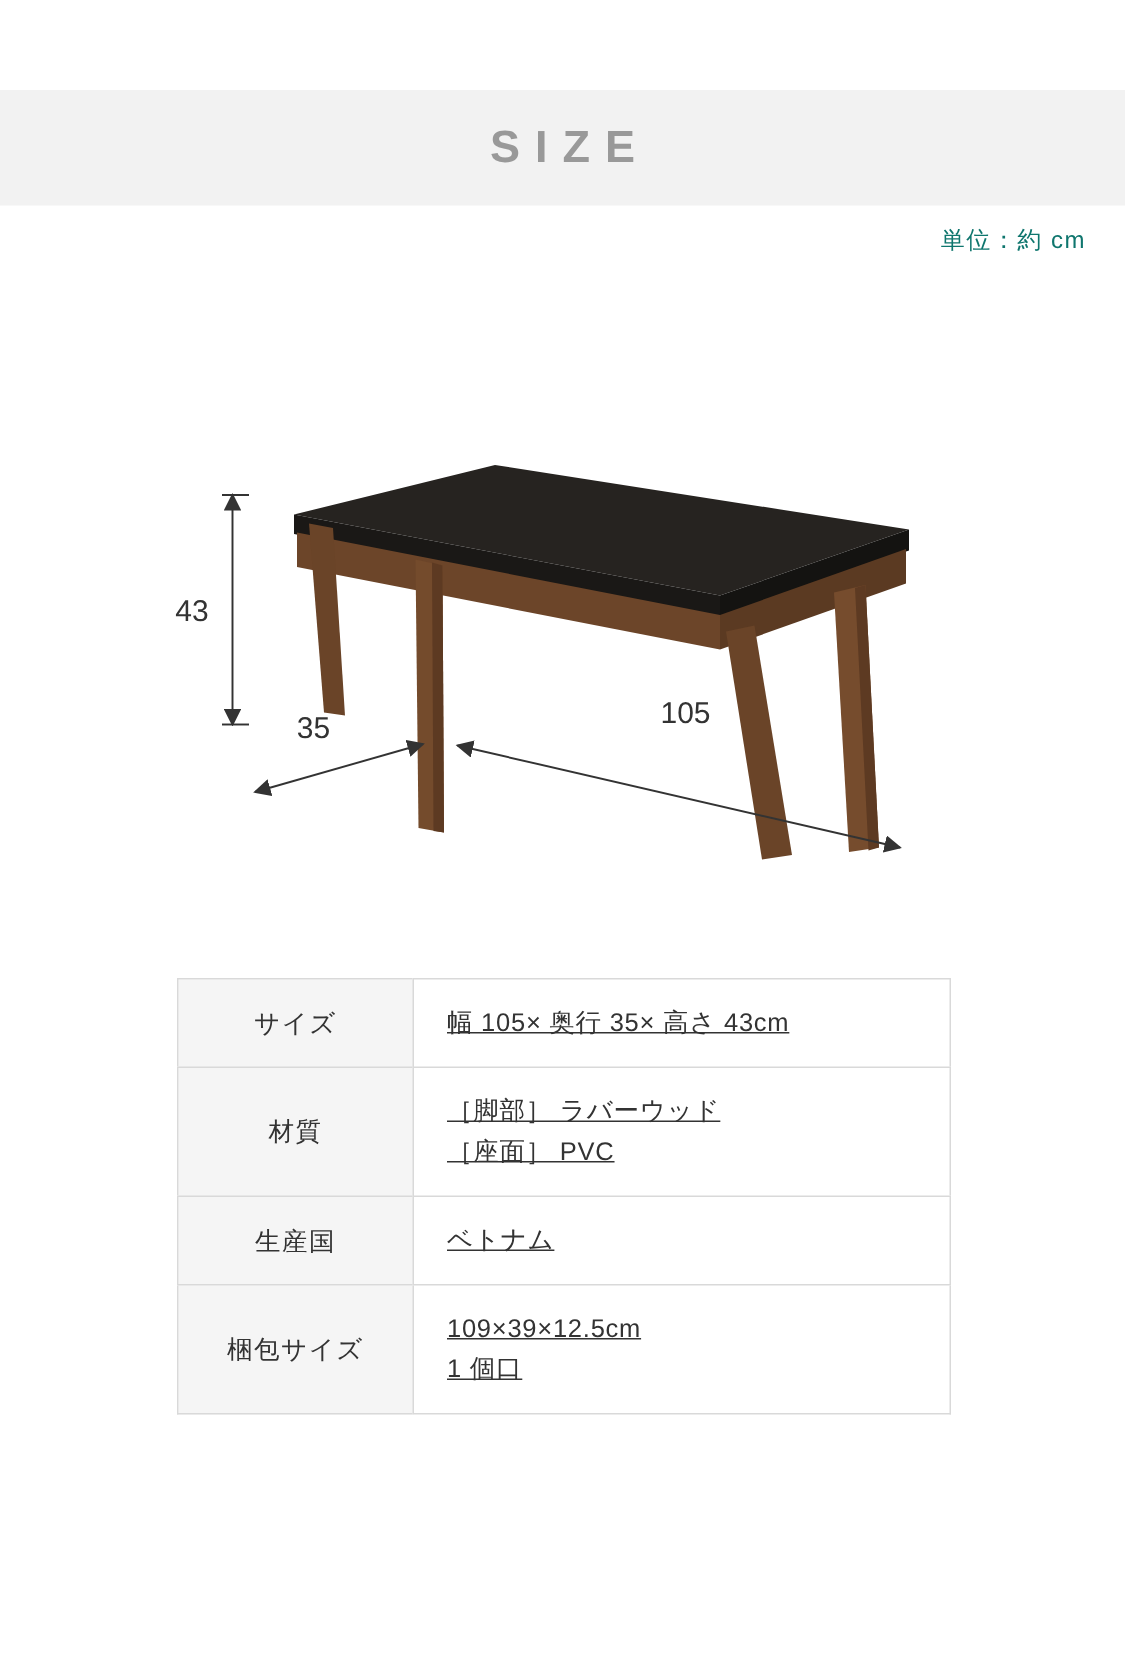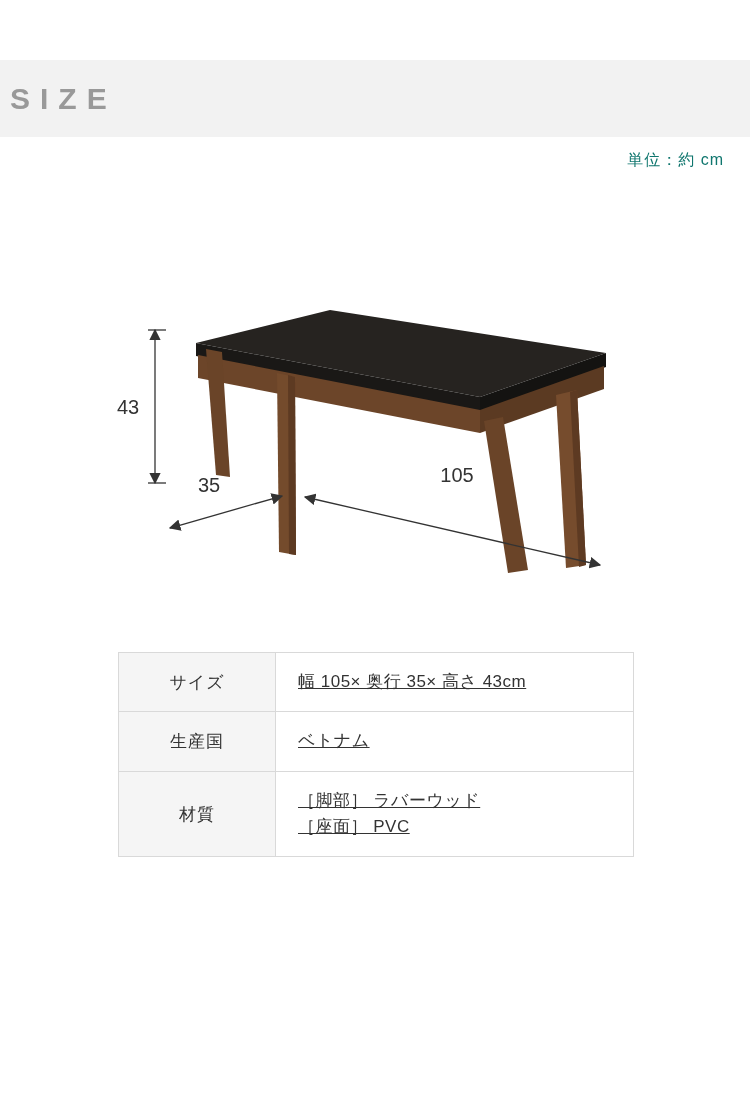--- a/index.html
+++ b/index.html
@@ -15,21 +15,21 @@
     width: 750px; height: 1120px;
     background: #ffffff;
     overflow: hidden;
   }
   
   .size-band {
     position: absolute;
     top: 60px; left: 0;
     width: 750px; height: 77px;
     background: #f2f2f2;
-    display: flex; align-items: center; justify-content: flex-start;
+    display: flex; align-items: center; justify-content: center;
   }
   .size-band .title {
     font-size: 30px;
     letter-spacing: 10px;
     color: #999999;
     font-weight: bold;
     text-indent: 10px;
   }
   .unit-note {
     position: absolute;
@@ -136,28 +136,35 @@
 
   <table class="spec-table">
     <tbody>
       <tr>
         <th>サイズ</th>
         <td>
           <span class="line">幅 105× 奥行 35× 高さ 43cm</span>
         </td>
       </tr>
       <tr>
+        <th>材質</th>
+        <td>
+          <span class="line">［脚部］ ラバーウッド</span>
+          <span class="line">［座面］ PVC</span>
+        </td>
+      </tr>
+      <tr>
         <th>生産国</th>
         <td>
           <span class="line">ベトナム</span>
         </td>
       </tr>
       <tr>
-        <th>材質</th>
+        <th>梱包サイズ</th>
         <td>
-          <span class="line">［脚部］ ラバーウッド</span>
-          <span class="line">［座面］ PVC</span>
+          <span class="line">109×39×12.5cm</span>
+          <span class="line">1 個口</span>
         </td>
       </tr>
     </tbody>
   </table>
 
 </div>
 
 </body></html>

